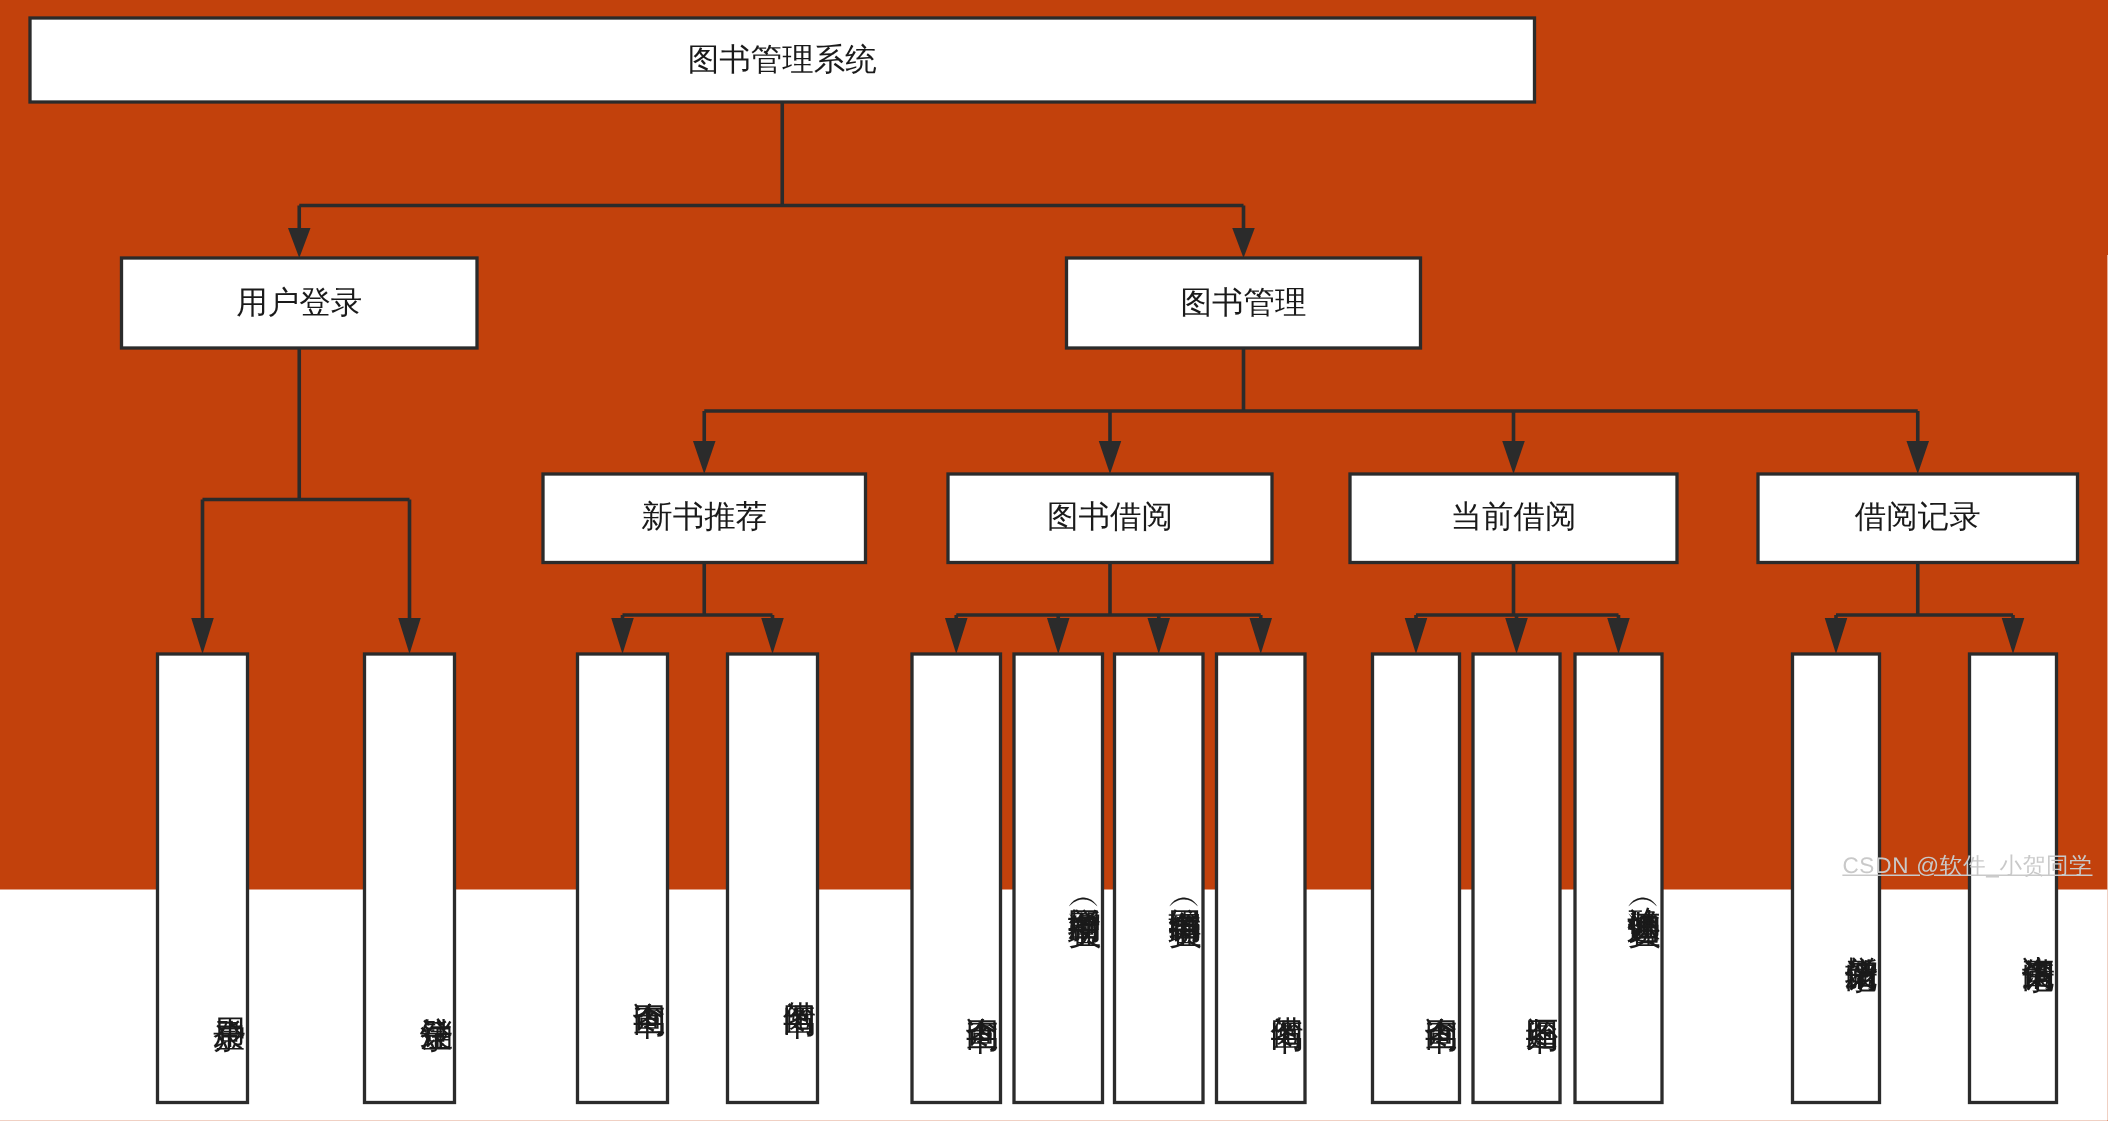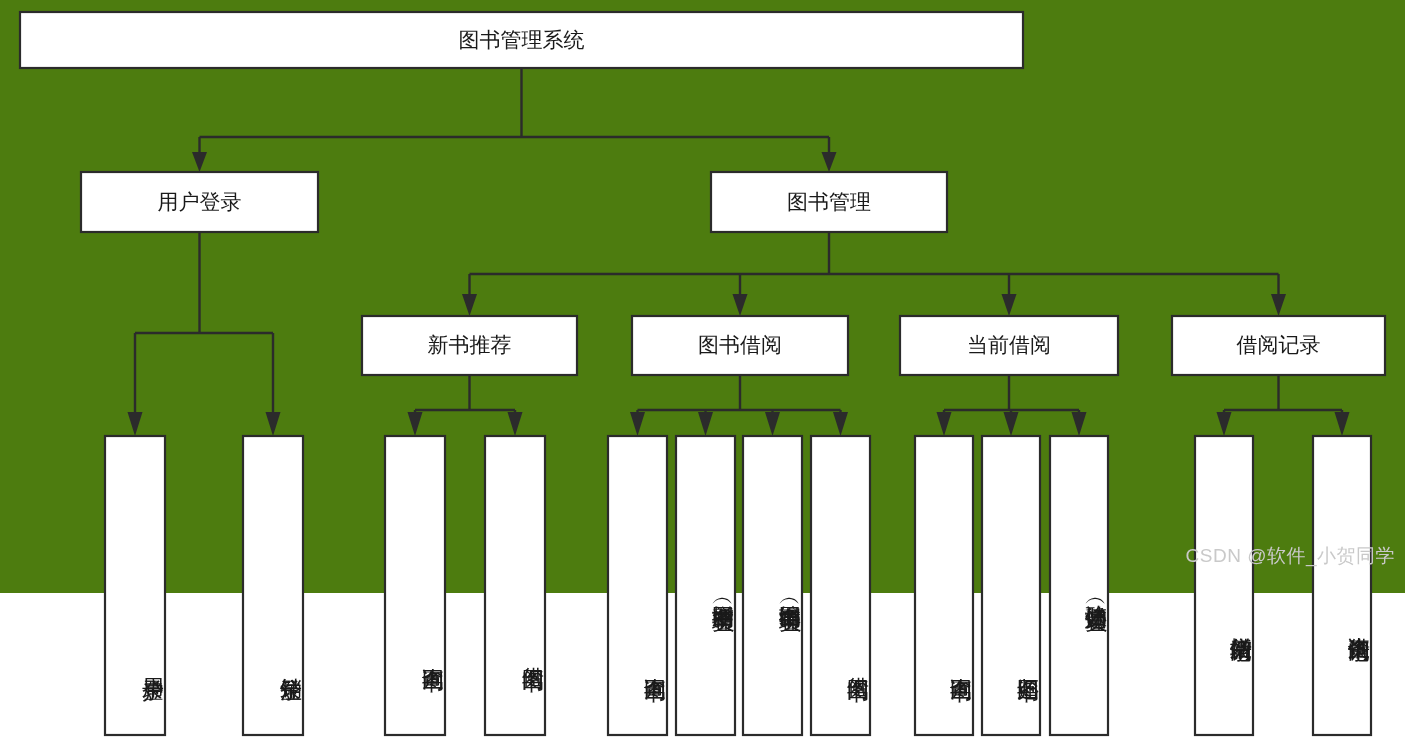--- a/index.html
+++ b/index.html
@@ -10,21 +10,21 @@
   body {
     width: 1405px;
     height: 747px;
     overflow: hidden;
     font-family: "Liberation Sans", "DejaVu Sans", sans-serif;
   }
   #diagram-root {
     position: relative;
     width: 1405px;
     height: 593px;
-    background: #4d7c0f;
+    background: #c2410c;
   }
   svg#flow-svg {
     position: absolute;
     left: 0;
     top: 0;
     width: 1405px;
     height: 747px;
   }
   .node-rect {
     fill: #ffffff;
@@ -59,26 +59,27 @@
     letter-spacing: 1px;
     display: flex;
     align-items: flex-start;
     justify-content: center;
     white-space: nowrap;
     pointer-events: none;
   }
   .watermark {
     position: absolute;
     right: 10px;
-    bottom: 24px;
-    font-family: "Liberation Sans", "DejaVu Sans", sans-serif;
-    font-size: 19px;
+    bottom: 6px;
+    font-family: "Liberation Sans", "DejaVu Sans", sans-serif;
+    font-size: 15px;
     color: #c9c9c9;
     letter-spacing: 0.5px;
     white-space: nowrap;
+    text-decoration: underline;
   }
 </style>
 </head>
 <body>
 
 <div id="diagram-root">
 
   <svg id="flow-svg" viewBox="0 0 1405 747">
 
     <g>

